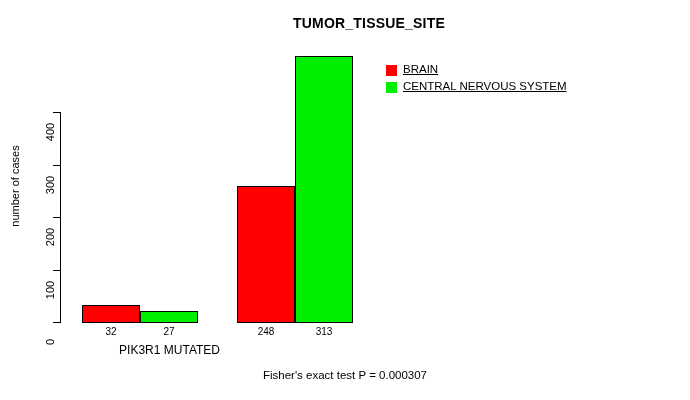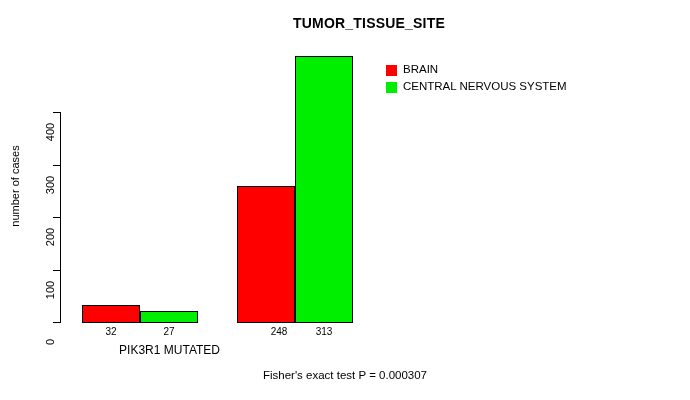--- a/index.html
+++ b/index.html
@@ -116,20 +116,21 @@
     position: absolute;
     height: 1px;
     background: #000000;
   }
 
   
   #legend {
     position: absolute;
     left: 386px;
     top: 62px;
+    text-decoration: underline;
   }
   .legend-row {
     display: flex;
     align-items: center;
     height: 16px;
     margin-bottom: 1px;
   }
   .legend-swatch {
     width: 11px;
     height: 11px;
@@ -198,21 +199,21 @@
     <div class="bar-value-label" style="left:140px; top:326px; width:58px;">27</div>
 
     <div class="group-label" style="left:60px; top:343px; width:160px;">PIK3R1 MUTATED</div>
 
     <div class="bar" id="bar-g2-brain" style="left:237px; top:186px; width:58px; height:137px; background:#FF0000;"></div>
 
     <div class="bar" id="bar-g2-cns" style="left:295px; top:56px; width:58px; height:267px; background:#00EE00;"></div>
 
     <div class="group-baseline" style="left:237px; top:322px; width:116px;"></div>
 
-    <div class="bar-value-label" style="left:250px; top:326px; width:58px;">248</div>
+    <div class="bar-value-label" style="left:237px; top:326px; width:58px;">248</div>
     <div class="bar-value-label" style="left:295px; top:326px; width:58px;">313</div>
 
 
   </div>
 
   <div id="legend">
     <div class="legend-row">
       <span class="legend-swatch" style="background:#FF0000;"></span>
       <span class="legend-text">BRAIN</span>
     </div>

